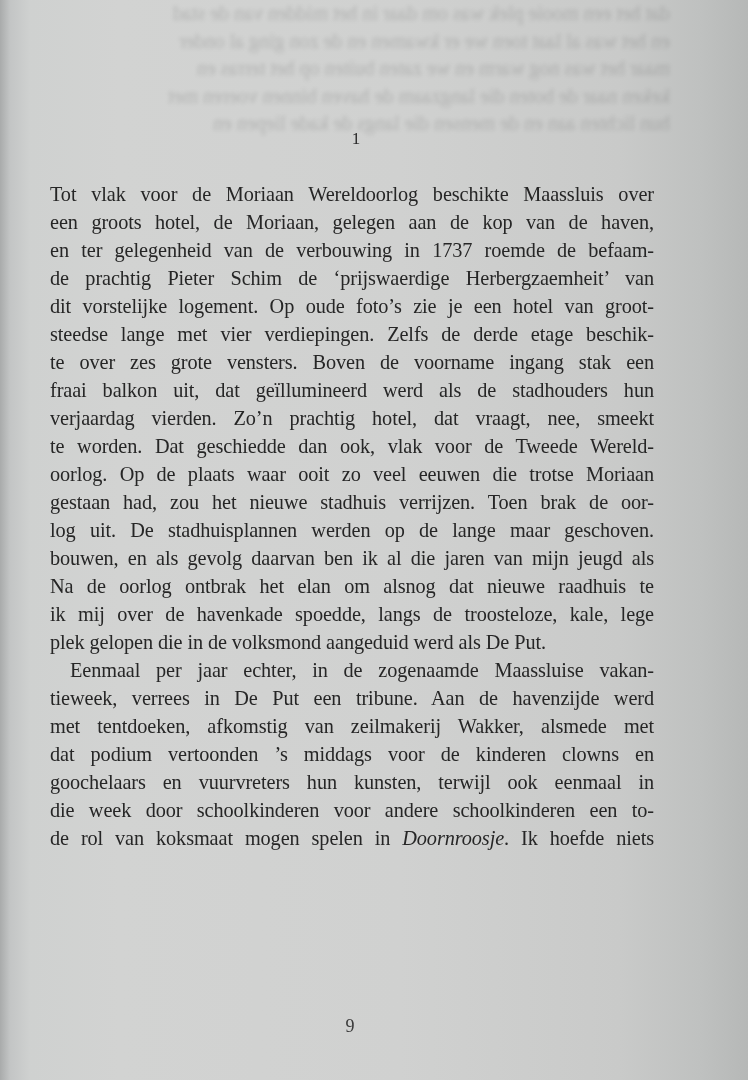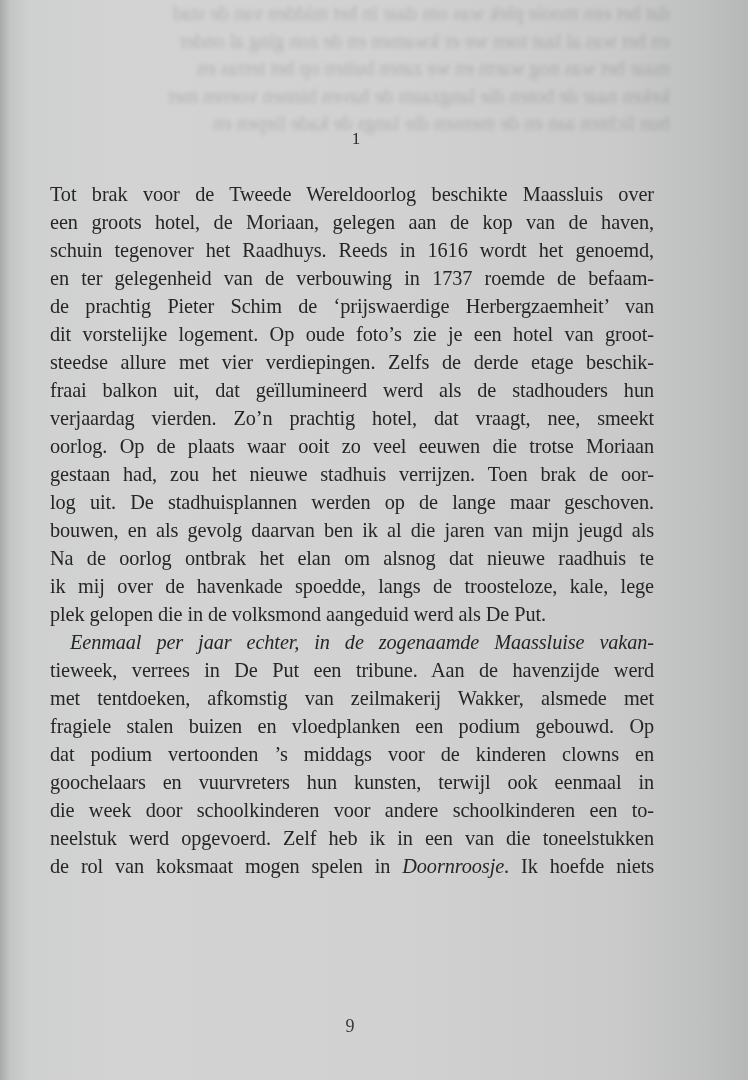--- a/index.html
+++ b/index.html
@@ -66,21 +66,20 @@
     white-space: nowrap;
     text-align: justify;
     text-align-last: justify;
     height: 28px;
   }
   .line.last {
     text-align-last: left;
   }
   .line.indent {
     padding-left: 20px;
-    font-style: italic;
   }
   .italic {
     font-style: italic;
   }
   .page-number {
     position: absolute;
     top: 1016px;
     left: 0;
     width: 700px;
     text-align: center;
@@ -99,44 +98,43 @@
     <div class="bleed-line">en het was al laat toen we er kwamen en de zon ging al onder</div>
     <div class="bleed-line">maar het was nog warm en we zaten buiten op het terras en</div>
     <div class="bleed-line">keken naar de boten die langzaam de haven binnen voeren met</div>
     <div class="bleed-line">hun lichten aan en de mensen die langs de kade liepen en</div>
   </div>
 
   <div class="chapter-number">1</div>
 
   <div class="body-text">
     <div>
-      <span class="line">Tot brak voor de Tweede Wereldoorlog beschikte Maassluis over</span>
+      <span class="line">Tot vlak voor de Moriaan Wereldoorlog beschikte Maassluis over</span>
       <span class="line">een groots hotel, de Moriaan, gelegen aan de kop van de haven,</span>
-      <span class="line">schuin tegenover het Raadhuys. Reeds in 1616 wordt het genoemd,</span>
       <span class="line">en ter gelegenheid van de verbouwing in 1737 roemde de befaam-</span>
       <span class="line">de prachtig Pieter Schim de ‘prijswaerdige Herbergzaemheit’ van</span>
       <span class="line">dit vorstelijke logement. Op oude foto’s zie je een hotel van groot-</span>
-      <span class="line">steedse allure met vier verdiepingen. Zelfs de derde etage beschik-</span>
+      <span class="line">steedse lange met vier verdiepingen. Zelfs de derde etage beschik-</span>
+      <span class="line">te over zes grote vensters. Boven de voorname ingang stak een</span>
       <span class="line">fraai balkon uit, dat geïllumineerd werd als de stadhouders hun</span>
       <span class="line">verjaardag vierden. Zo’n prachtig hotel, dat vraagt, nee, smeekt</span>
+      <span class="line">te worden. Dat geschiedde dan ook, vlak voor de Tweede Wereld-</span>
       <span class="line">oorlog. Op de plaats waar ooit zo veel eeuwen die trotse Moriaan</span>
       <span class="line">gestaan had, zou het nieuwe stadhuis verrijzen. Toen brak de oor-</span>
       <span class="line">log uit. De stadhuisplannen werden op de lange maar geschoven.</span>
       <span class="line">bouwen, en als gevolg daarvan ben ik al die jaren van mijn jeugd als</span>
       <span class="line">Na de oorlog ontbrak het elan om alsnog dat nieuwe raadhuis te</span>
       <span class="line">ik mij over de havenkade spoedde, langs de troosteloze, kale, lege</span>
       <span class="line last">plek gelopen die in de volksmond aangeduid werd als De Put.</span>
     </div>
     <div>
       <span class="line indent">Eenmaal per jaar echter, in de zogenaamde Maassluise vakan-</span>
       <span class="line">tieweek, verrees in De Put een tribune. Aan de havenzijde werd</span>
       <span class="line">met tentdoeken, afkomstig van zeilmakerij Wakker, alsmede met</span>
-      <span class="line">fragiele stalen buizen en vloedplanken een podium gebouwd. Op</span>
       <span class="line">dat podium vertoonden ’s middags voor de kinderen clowns en</span>
       <span class="line">goochelaars en vuurvreters hun kunsten, terwijl ook eenmaal in</span>
       <span class="line">die week door schoolkinderen voor andere schoolkinderen een to-</span>
-      <span class="line">neelstuk werd opgevoerd. Zelf heb ik in een van die toneelstukken</span>
       <span class="line"><span>de rol van koksmaat mogen spelen in </span><span class="italic">Doornroosje</span><span>. Ik hoefde niets</span></span>
     </div>
   </div>
 
   <div class="page-number">9</div>
 </div>
 
 </body></html>

